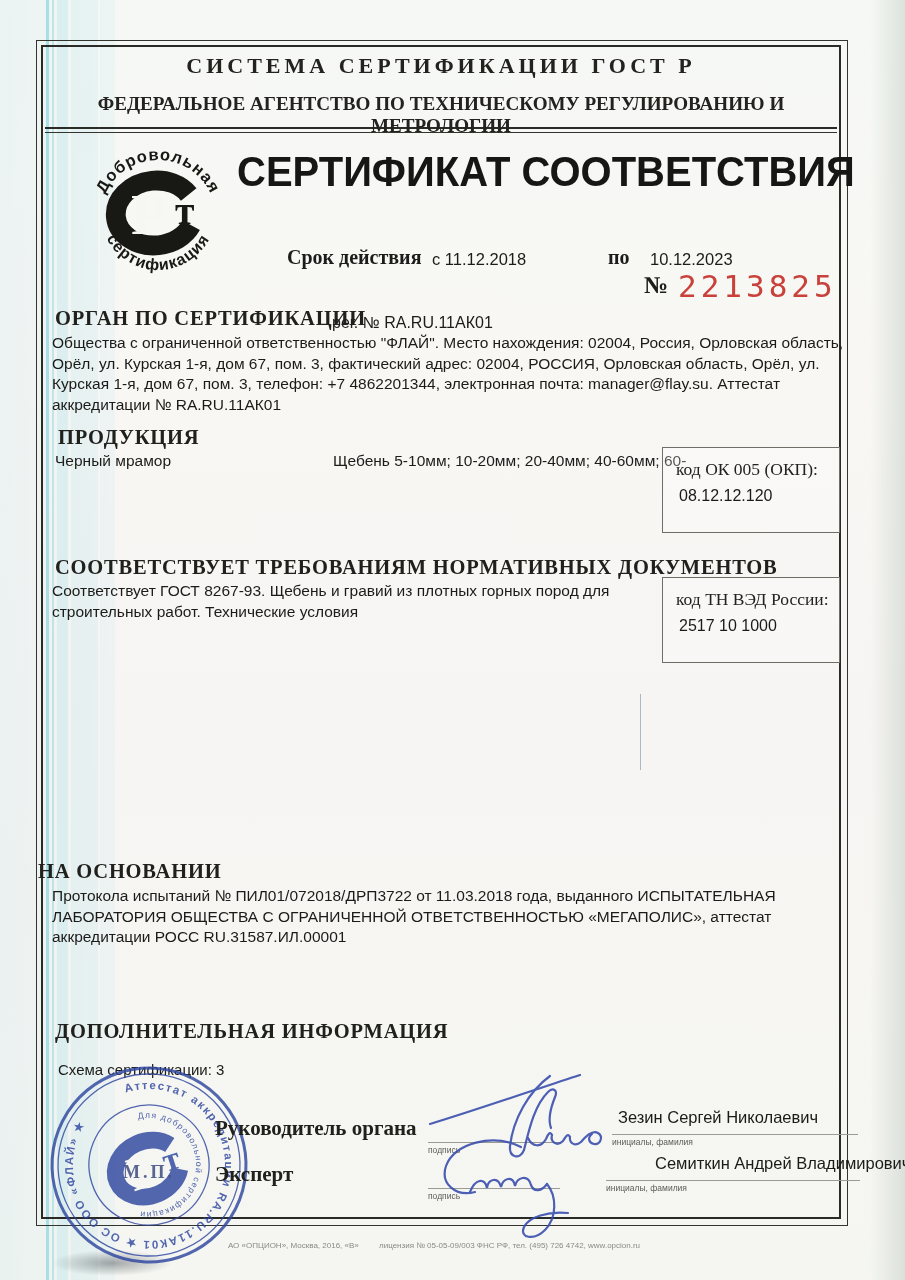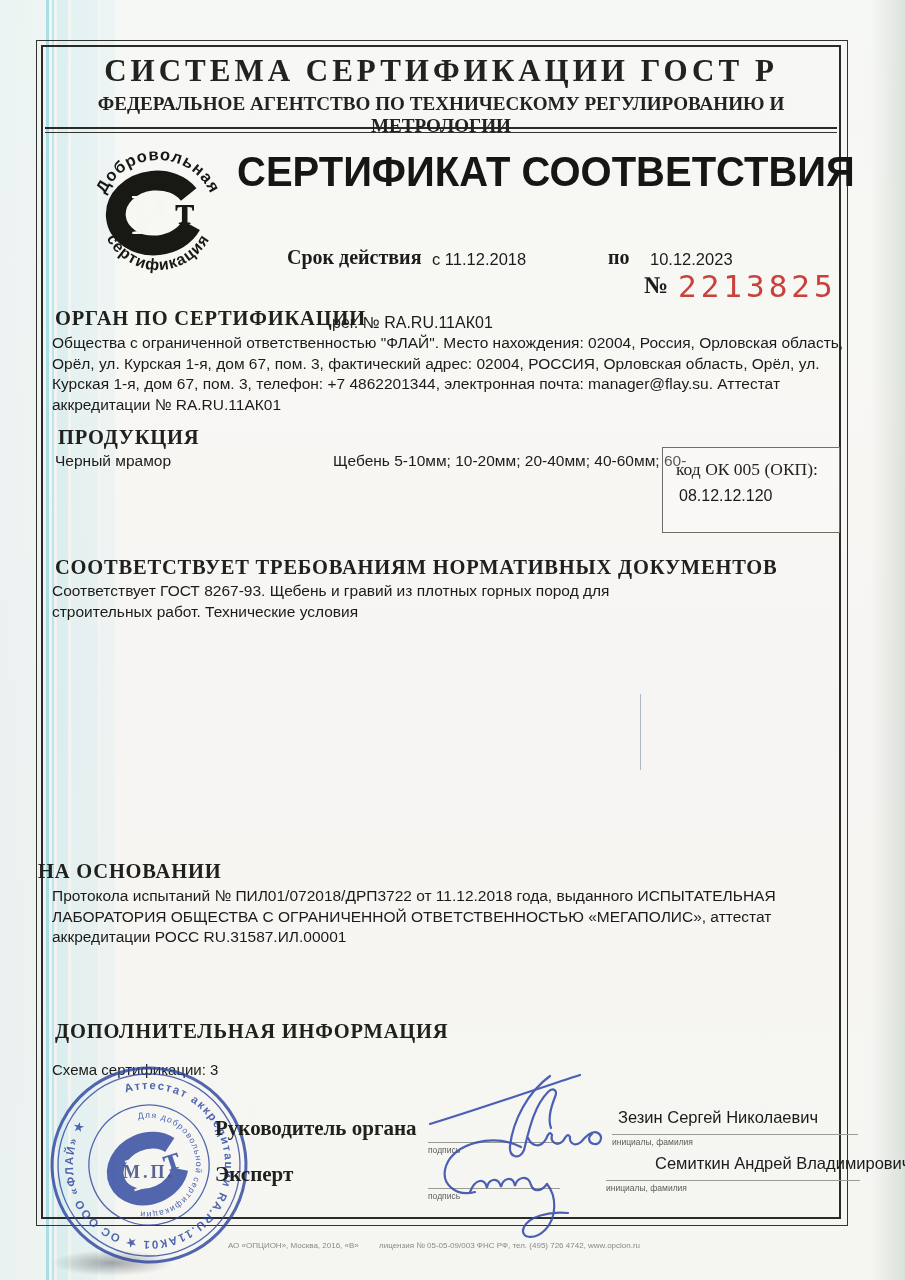--- a/index.html
+++ b/index.html
@@ -27,21 +27,21 @@
         background:radial-gradient(closest-side, rgba(80,86,92,.5), rgba(80,86,92,0));}
 
   
   .frame-outer{left:36px;top:40px;width:810px;height:1184px;border:1.5px solid #34342f;}
   .frame-inner{left:41px;top:45px;width:796px;height:1170px;border:2.5px solid #2a2a26;}
   .hdr-line1{left:45px;top:127px;width:792px;border-top:2.5px solid #2a2a26;}
   .hdr-line2{left:45px;top:132px;width:792px;border-top:1.5px solid #34342f;}
 
   
   .h-sys{left:37px;top:53px;width:808px;text-align:center;font-family:"Liberation Serif",serif;
-         font-weight:bold;font-size:31px;letter-spacing:4px;color:#23221f;}
+         font-weight:bold;font-size:22px;letter-spacing:4px;color:#23221f;}
   .h-agency{left:37px;top:93px;width:808px;text-align:center;font-family:"Liberation Serif",serif;
          font-weight:bold;font-size:19.5px;letter-spacing:0px;color:#23221f;transform:scaleX(.98);}
 
   .title{left:237px;top:147px;font-size:43px;font-weight:800;letter-spacing:0;
          transform:scaleX(.93);transform-origin:left top;color:#161615;white-space:nowrap;}
 
   .certno-row{left:287px;top:208px;font-family:"Liberation Serif",serif;color:#23221f;white-space:nowrap;}
   .certno-row .nsign{font-size:21px;}
   .certno-row .nval{font-size:17px;letter-spacing:.5px;}
 
@@ -73,21 +73,21 @@
   .codebox .cval{margin:7px 0 0 16px;font-size:16px;color:#1b1b19;}
 
   .s3-head{left:55px;top:556px;}
   .s3-t1{left:52px;top:581px;width:604px;}
   .s3-t2{left:52px;top:621px;width:604px;}
 
   .s4-head{left:38px;top:860px;}
   .s4-text{left:52px;top:886px;width:778px;}
 
   .s5-head{left:55px;top:1020px;}
-  .s5-scheme{left:52px;top:1060px;font-size:15px;}
+  .s5-scheme{left:58px;top:1060px;font-size:15px;}
 
   .role{font-family:"Liberation Serif",serif;font-weight:bold;font-size:21px;color:#20201d;white-space:nowrap;}
   .role1{left:215px;top:1116px;}
   .role2{left:215px;top:1162px;}
   .sigline{border-top:1px solid #9b9b93;height:0;}
   .sl1{left:428px;top:1142px;width:132px;}
   .sl2{left:428px;top:1188px;width:132px;}
   .nl1{left:612px;top:1134px;width:246px;}
   .nl2{left:606px;top:1180px;width:254px;}
   .caption{font-size:8.5px;color:#5c5c57;text-align:left;}
@@ -170,23 +170,27 @@
   <div class="abs sect s2-head">ПРОДУКЦИЯ</div>
   <div class="abs prod-name">Черный мрамор</div>
   <div class="abs prod-l1">Щебень 5-10мм; 10-20мм; 20-40мм; 40-60мм; 60-</div>
   <div class="abs codebox box1">
     <div class="clabel">код ОК 005 (ОКП):</div>
     <div class="cval">08.12.12.120</div>
   </div>
 
   <div class="abs sect s3-head">СООТВЕТСТВУЕТ ТРЕБОВАНИЯМ НОРМАТИВНЫХ ДОКУМЕНТОВ</div>
   <div class="abs body-txt s3-t1">Соответствует ГОСТ 8267-93. Щебень и гравий из плотных горных пород для строительных работ. Технические условия</div>
+  <div class="abs codebox box2">
+    <div class="clabel">код ТН ВЭД России:</div>
+    <div class="cval">2517 10 1000</div>
+  </div>
 
   <div class="abs sect s4-head">НА ОСНОВАНИИ</div>
-  <div class="abs body-txt s4-text">Протокола испытаний № ПИЛ01/072018/ДРП3722 от 11.12.2018 года, выданного ИСПЫТАТЕЛЬНАЯ ЛАБОРАТОРИЯ ОБЩЕСТВА С ОГРАНИЧЕННОЙ ОТВЕТСТВЕННОСТЬЮ «МЕГАПОЛИС», аттестат аккредитации РОСС RU.31587.ИЛ.00001</div>
+  <div class="abs body-txt s4-text">Протокола испытаний № ПИЛ01/072018/ДРП3722 от 11.03.2018 года, выданного ИСПЫТАТЕЛЬНАЯ ЛАБОРАТОРИЯ ОБЩЕСТВА С ОГРАНИЧЕННОЙ ОТВЕТСТВЕННОСТЬЮ «МЕГАПОЛИС», аттестат аккредитации РОСС RU.31587.ИЛ.00001</div>
 
   <div class="abs sect s5-head">ДОПОЛНИТЕЛЬНАЯ ИНФОРМАЦИЯ</div>
   <div class="abs body-txt s5-scheme">Схема сертификации: 3</div>
 
   <svg class="abs stamp-svg" width="206" height="206" viewBox="0 0 206 206">
     <g transform="rotate(-18 103 103)" color="#2f47a0">
       <circle cx="103" cy="103" r="97" fill="none" stroke="currentColor" stroke-width="3"></circle>
       <circle cx="103" cy="103" r="91" fill="none" stroke="currentColor" stroke-width="1.3"></circle>
       <circle cx="103" cy="103" r="60" fill="none" stroke="currentColor" stroke-width="1.3"></circle>
       <defs>

